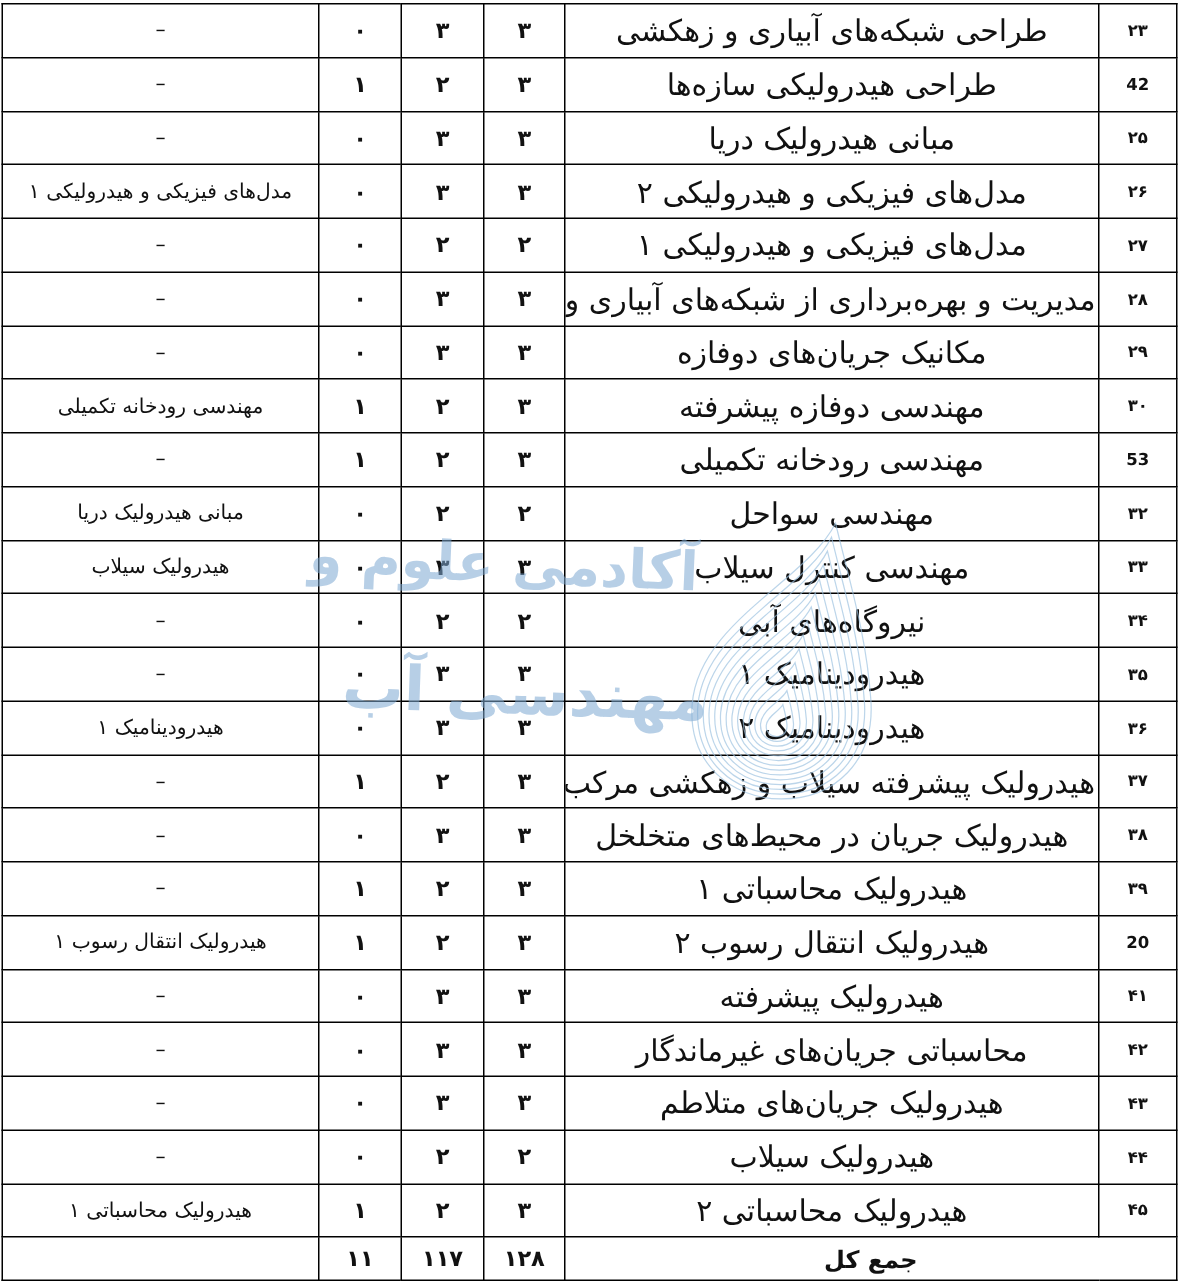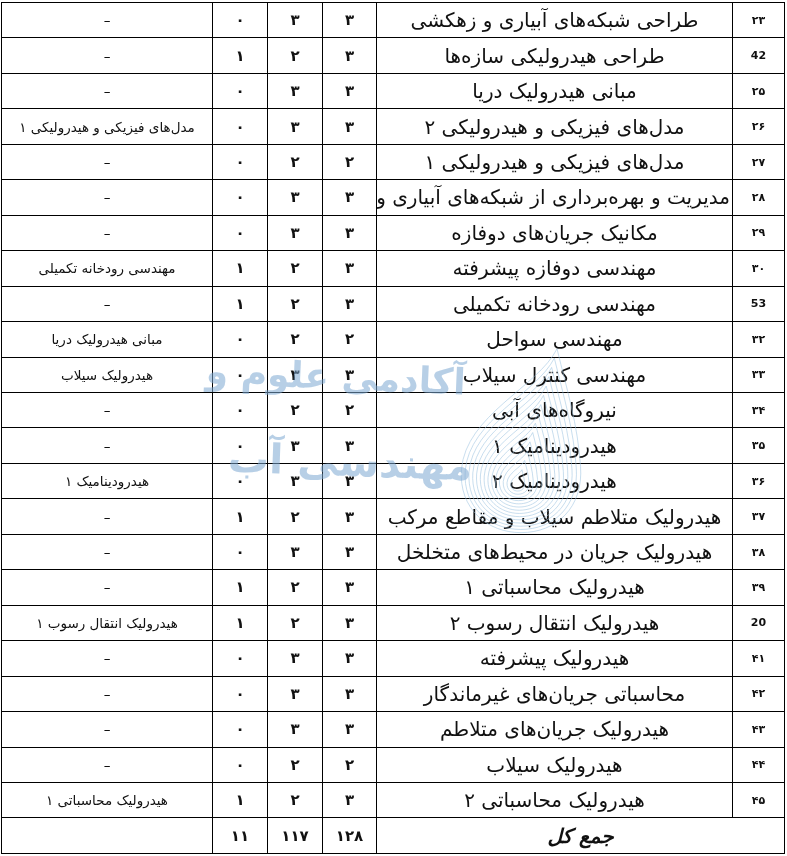--- a/index.html
+++ b/index.html
@@ -15,21 +15,21 @@
   }
   td{
     border:1.6px solid #000;
     text-align:center;vertical-align:middle;
     padding:0 2px;overflow:hidden;white-space:nowrap;
   }
   .c-no{font-size:11px;font-weight:bold;}
   .c-name{font-size:20px;}
   .c-num{font-size:15px;font-weight:bold;}
   .c-prereq{font-size:13.5px;}
-  .footer-label{font-size:20px;font-weight:bold;font-style:italic;}
+  .footer-label{font-size:16px;font-weight:bold;}
   
   .watermark{position:absolute;inset:0;pointer-events:none;z-index:5;}
   .wm-text{
     position:absolute;font-weight:bold;direction:rtl;white-space:nowrap;
     opacity:0.55;color:#7ea9d2;
   }
   .wm-line1{left:206px;top:356px;font-size:36px;transform:rotate(2.5deg);}
   .wm-line2{left:228px;top:438px;font-size:41px;transform:rotate(2deg);}
   .wm-drop{position:absolute;left:446px;top:340px;width:150px;height:200px;opacity:0.85;}
 </style>
@@ -155,21 +155,21 @@
         <tr>
           <td class="c-no">۳۶</td>
           <td class="c-name">هیدرودینامیک ۲</td>
           <td class="c-num">۳</td>
           <td class="c-num">۳</td>
           <td class="c-num">۰</td>
           <td class="c-prereq">هیدرودینامیک ۱</td>
         </tr>
         <tr>
           <td class="c-no">۳۷</td>
-          <td class="c-name">هیدرولیک متلاطم سیلاب و مقاطع مرکب</td>
+          <td class="c-name">هیدرولیک پیشرفته سیلاب و زهکشی مرکب</td>
           <td class="c-num">۳</td>
           <td class="c-num">۲</td>
           <td class="c-num">۱</td>
           <td class="c-prereq">–</td>
         </tr>
         <tr>
           <td class="c-no">۳۸</td>
           <td class="c-name">هیدرولیک جریان در محیط‌های متخلخل</td>
           <td class="c-num">۳</td>
           <td class="c-num">۳</td>

